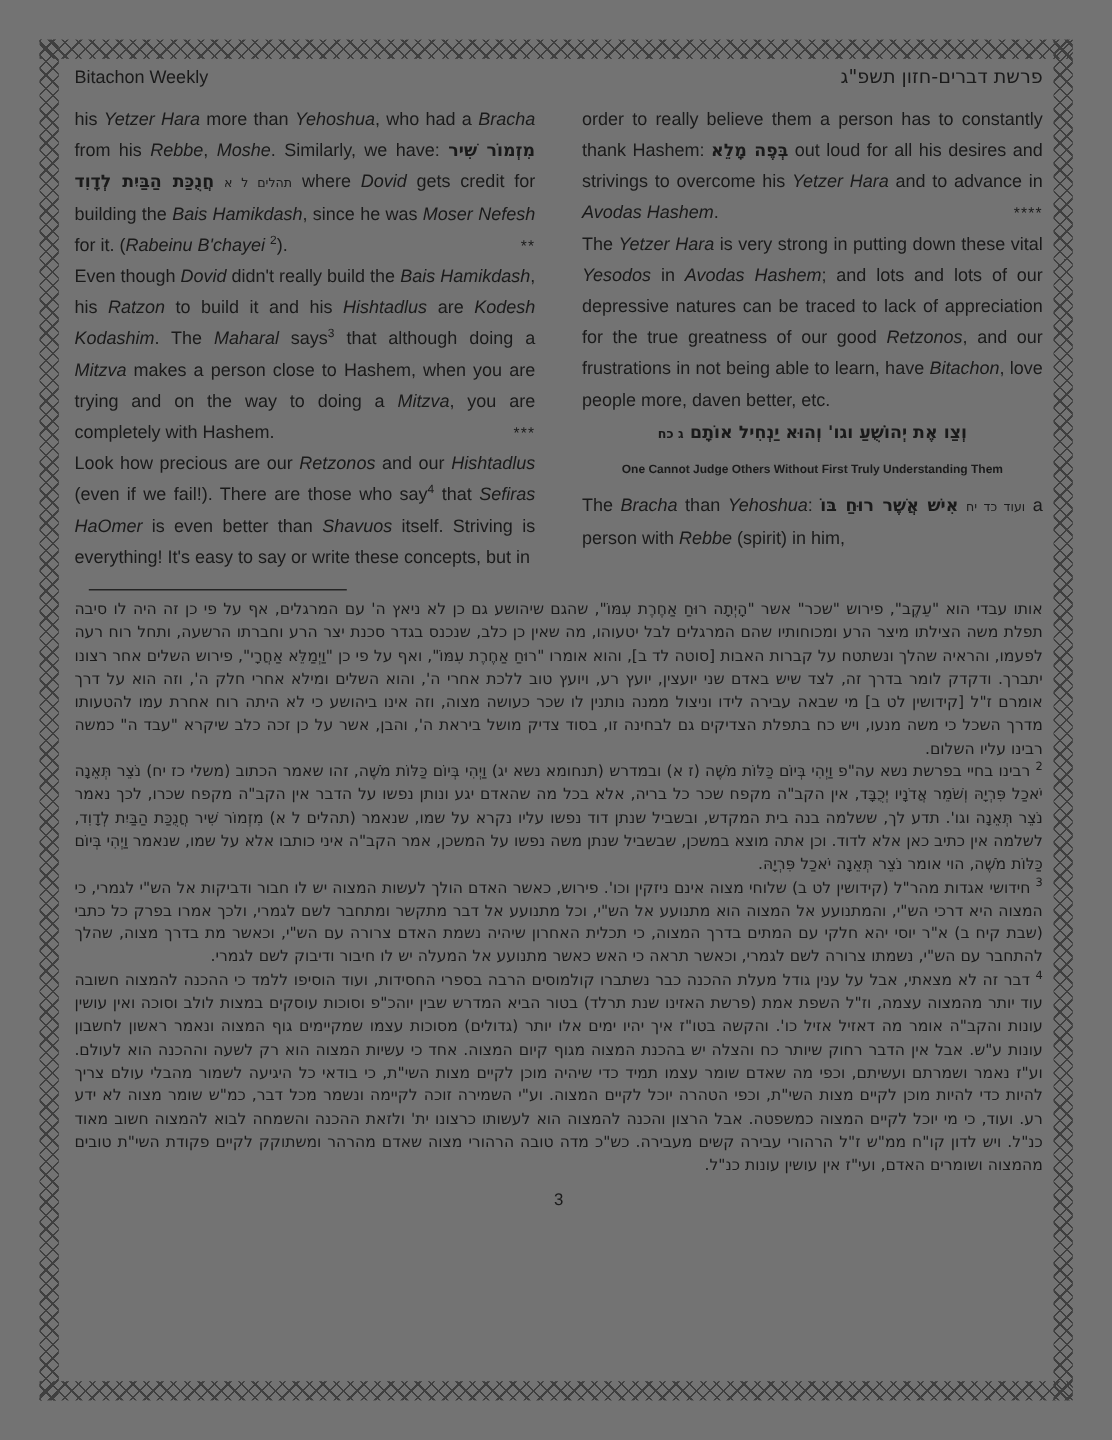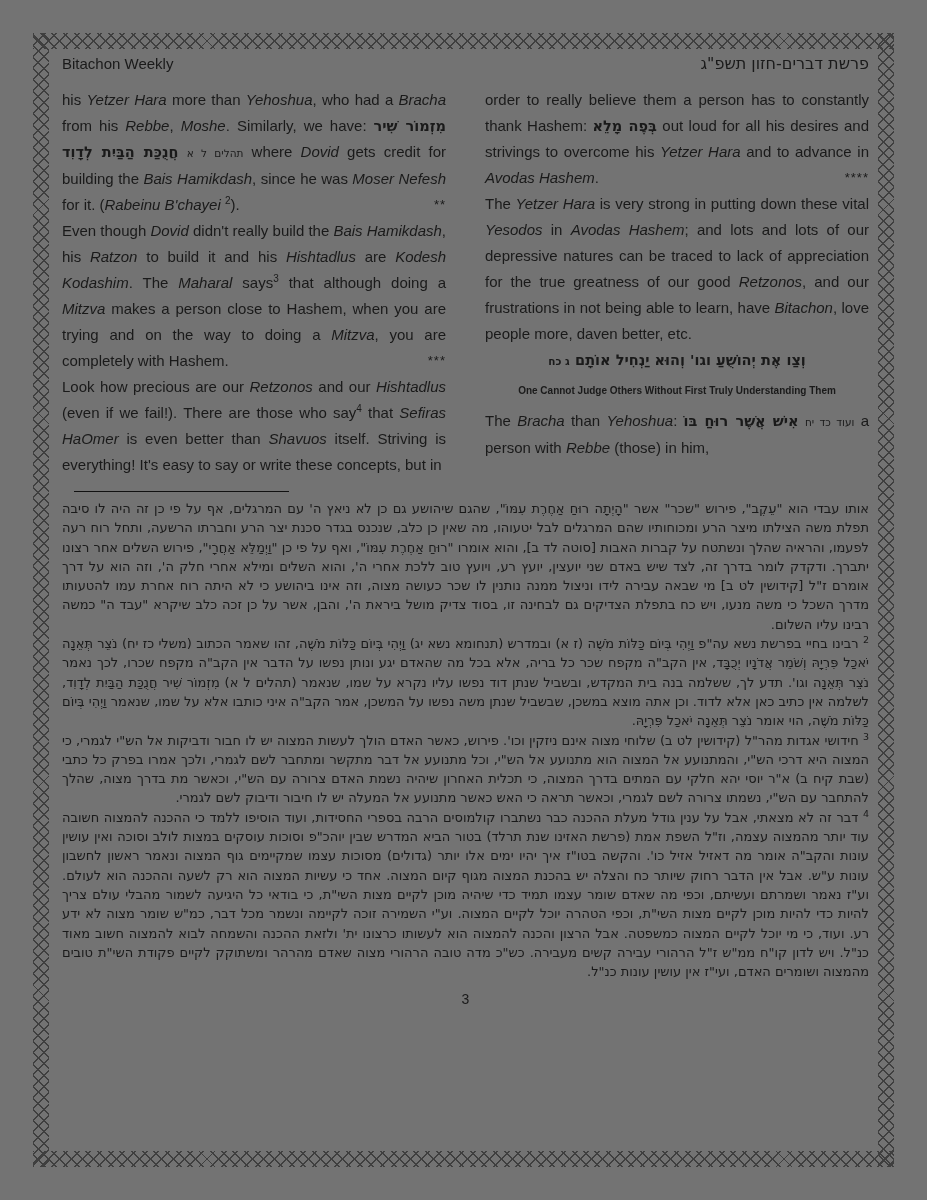--- a/index.html
+++ b/index.html
@@ -59,21 +59,21 @@
       <div class="col">
         <p class="body"><span>his </span><span class="it">Yetzer Hara</span><span> more than </span><span class="it">Yehoshua</span><span>, who had a </span><span class="it">Bracha</span><span> from his </span><span class="it">Rebbe</span><span>, </span><span class="it">Moshe</span><span>. Similarly, we have: </span><span class="heb">מִזְמוֹר שִׁיר חֲנֻכַּת הַבַּיִת לְדָוִד</span><span> </span><span class="hebsrc">תהלים ל א</span><span> where </span><span class="it">Dovid</span><span> gets credit for building the </span><span class="it">Bais Hamikdash</span><span>, since he was </span><span class="it">Moser Nefesh</span><span> for it. (</span><span class="it">Rabeinu B'chayei</span><span> </span><sup class="supn">2</sup><span>). </span><span class="stars">**</span></p>
         <p class="body"><span>Even though </span><span class="it">Dovid</span><span> didn't really build the </span><span class="it">Bais Hamikdash</span><span>, his </span><span class="it">Ratzon</span><span> to build it and his </span><span class="it">Hishtadlus</span><span> are </span><span class="it">Kodesh Kodashim</span><span>. The </span><span class="it">Maharal</span><span> says</span><sup class="supn">3</sup><span> that although doing a </span><span class="it">Mitzva</span><span> makes a person close to Hashem, when you are trying and on the way to doing a </span><span class="it">Mitzva</span><span>, you are </span><span class="bd">completely</span><span> with Hashem. </span><span class="stars">***</span></p>
         <p class="body"><span>Look how precious are our </span><span class="it">Retzonos</span><span> and our </span><span class="it">Hishtadlus</span><span> (even if we fail!). There are those who say</span><sup class="supn">4</sup><span> that </span><span class="it">Sefiras HaOmer</span><span> is even better than </span><span class="it">Shavuos</span><span> itself. Striving is everything! It's easy to say or write these concepts, but in</span></p>
       </div>
       <div class="col">
         <p class="body"><span>order to really believe them a person has to constantly thank Hashem: </span><span class="heb">בְּפֶה מָלֵא</span><span> </span><span class="bd">out loud</span><span> for all his desires and strivings to overcome his </span><span class="it">Yetzer Hara</span><span> and to advance in </span><span class="it">Avodas Hashem</span><span>. </span><span class="stars">****</span></p>
         <p class="body"><span>The </span><span class="it">Yetzer Hara</span><span> is very strong in putting down these vital </span><span class="it">Yesodos</span><span> in </span><span class="it">Avodas Hashem</span><span>; and lots and </span><span class="bd">lots of our depressive natures can be traced to lack of appreciation for the true greatness of our good </span><span class="bd it">Retzonos</span><span class="bd">, and our frustrations in not being able to learn, have </span><span class="bd it">Bitachon</span><span class="bd">, love people more, daven better, etc.</span></p>
         <p class="heb-heading"><span class="heb">וְצַו אֶת יְהוֹשֻׁעַ וגו' וְהוּא יַנְחִיל אוֹתָם</span><span> </span><span class="hebsrc">ג כח</span></p>
         <p class="eng-heading">One Cannot Judge Others Without First Truly Understanding Them</p>
-        <p class="body"><span>The </span><span class="it">Bracha</span><span> than </span><span class="it">Yehoshua</span><span>: </span><span class="heb">אִישׁ אֲשֶׁר רוּחַ בּוֹ</span><span> </span><span class="hebsrc">ועוד כד יח</span><span> a person with </span><span class="it">Rebbe</span><span> (those) in him,</span></p>
+        <p class="body"><span>The </span><span class="it">Bracha</span><span> than </span><span class="it">Yehoshua</span><span>: </span><span class="heb">אִישׁ אֲשֶׁר רוּחַ בּוֹ</span><span> </span><span class="hebsrc">ועוד כד יח</span><span> a person with </span><span class="it">Rebbe</span><span> (spirit) in him,</span></p>
       </div>
     </div>
 
     <div class="fnsep"></div>
 
     <div class="footnotes">
       <p class="fn"><sup></sup><span><span>אותו עבדי הוא "עֵקֶב", פירוש "שכר" אשר "הָיְתָה רוּחַ אַחֶרֶת עִמּוֹ", שהגם שיהושע גם כן לא ניאץ ה' עם המרגלים, אף על פי כן זה היה לו סיבה תפלת משה הצילתו מיצר הרע ומכוחותיו שהם המרגלים לבל יטעוהו, </span><span class="bd">מה שאין כן כלב, שנכנס בגדר סכנת יצר הרע וחברתו הרשעה, ותחל רוח רעה לפעמו,</span><span> והראיה שהלך ונשתטח על קברות האבות [סוטה לד ב], </span><span class="bd">והוא אומרו "רוּחַ אַחֶרֶת עִמּוֹ", ואף על פי כן "וַיְמַלֵּא אַחֲרָי", פירוש השלים אחר רצונו יתברך.</span><span> ודקדק לומר בדרך זה, לצד שיש באדם שני יועצין, יועץ רע, ויועץ טוב ללכת אחרי ה', והוא השלים ומילא אחרי חלק ה', וזה הוא על דרך אומרם ז"ל [קידושין לט ב] מי שבאה עבירה לידו וניצול ממנה נותנין לו שכר כעושה מצוה, וזה אינו ביהושע כי לא היתה רוח אחרת עמו להטעותו מדרך השכל כי משה מנעו, ויש כח בתפלת הצדיקים גם לבחינה זו, בסוד צדיק מושל ביראת ה', והבן, אשר על כן זכה כלב שיקרא "עבד ה" כמשה רבינו עליו השלום.</span></span></p>
       <p class="fn"><sup>2</sup> <span><span>רבינו בחיי בפרשת נשא עה"פ וַיְהִי בְּיוֹם כַּלּוֹת מֹשֶׁה (ז א) ובמדרש (תנחומא נשא יג) וַיְהִי בְּיוֹם כַּלּוֹת מֹשֶׁה, זהו שאמר הכתוב (משלי כז יח) נֹצֵר תְּאֵנָה יֹאכַל פִּרְיָהּ וְשֹׁמֵר אֲדֹנָיו יְכֻבָּד, אין הקב"ה מקפח שכר כל בריה, אלא בכל מה שהאדם יגע ונותן נפשו על הדבר אין הקב"ה מקפח שכרו, לכך נאמר נֹצֵר תְּאֵנָה וגו'. תדע לך, ששלמה בנה בית המקדש, ובשביל שנתן דוד נפשו עליו נקרא על שמו, שנאמר (תהלים ל א) מִזְמוֹר שִׁיר חֲנֻכַּת הַבַּיִת לְדָוִד, לשלמה אין כתיב כאן אלא לדוד. וכן אתה מוצא במשכן, שבשביל שנתן משה נפשו על המשכן, אמר הקב"ה איני כותבו אלא על שמו, שנאמר וַיְהִי בְּיוֹם כַּלּוֹת מֹשֶׁה, הוי אומר נֹצֵר תְּאֵנָה יֹאכַל פִּרְיָהּ.</span></span></p>
       <p class="fn"><sup>3</sup> <span><span>חידושי אגדות מהר"ל (קידושין לט ב) שלוחי מצוה אינם ניזקין וכו'. פירוש, כאשר האדם הולך לעשות המצוה יש לו חבור ודביקות אל הש"י לגמרי, כי המצוה היא דרכי הש"י, והמתנועע אל המצוה הוא מתנועע אל הש"י, וכל מתנועע אל דבר מתקשר ומתחבר לשם לגמרי, ולכך אמרו בפרק כל כתבי (שבת קיח ב) א"ר יוסי יהא חלקי עם המתים בדרך המצוה, כי תכלית האחרון שיהיה נשמת האדם צרורה עם הש"י, וכאשר מת בדרך מצוה, שהלך להתחבר עם הש"י, נשמתו צרורה לשם לגמרי, וכאשר תראה כי האש כאשר מתנועע אל המעלה יש לו חיבור ודיבוק לשם לגמרי.</span></span></p>
       <p class="fn"><sup>4</sup> <span><span>דבר זה לא מצאתי, אבל על ענין גודל מעלת ההכנה כבר נשתברו קולמוסים הרבה בספרי החסידות, ועוד הוסיפו ללמד כי ההכנה להמצוה חשובה עוד יותר מהמצוה עצמה, וז"ל השפת אמת (פרשת האזינו שנת תרלד) בטור הביא המדרש שבין יוהכ"פ וסוכות עוסקים במצות לולב וסוכה ואין עושין עונות והקב"ה אומר מה דאזיל אזיל כו'. והקשה בטו"ז איך יהיו ימים אלו יותר (גדולים) מסוכות עצמו שמקיימים גוף המצוה ונאמר ראשון לחשבון עונות ע"ש. אבל אין הדבר רחוק שיותר כח והצלה יש בהכנת המצוה מגוף קיום המצוה. אחד כי עשיות המצוה הוא רק לשעה וההכנה הוא לעולם. וע"ז נאמר ושמרתם ועשיתם, וכפי מה שאדם שומר עצמו תמיד כדי שיהיה מוכן לקיים מצות השי"ת, כי בודאי כל היגיעה לשמור מהבלי עולם צריך להיות כדי להיות מוכן לקיים מצות השי"ת, וכפי הטהרה יוכל לקיים המצוה. וע"י השמירה זוכה לקיימה ונשמר מכל דבר, כמ"ש שומר מצוה לא ידע רע. ועוד, כי מי יוכל לקיים המצוה כמשפטה. אבל הרצון והכנה להמצוה הוא לעשותו כרצונו ית' ולזאת ההכנה והשמחה לבוא להמצוה חשוב מאוד כנ"ל. ויש לדון קו"ח ממ"ש ז"ל הרהורי עבירה קשים מעבירה. כש"כ מדה טובה הרהורי מצוה שאדם מהרהר ומשתוקק לקיים פקודת השי"ת טובים מהמצוה ושומרים האדם, ועי"ז אין עושין עונות כנ"ל.</span></span></p>

